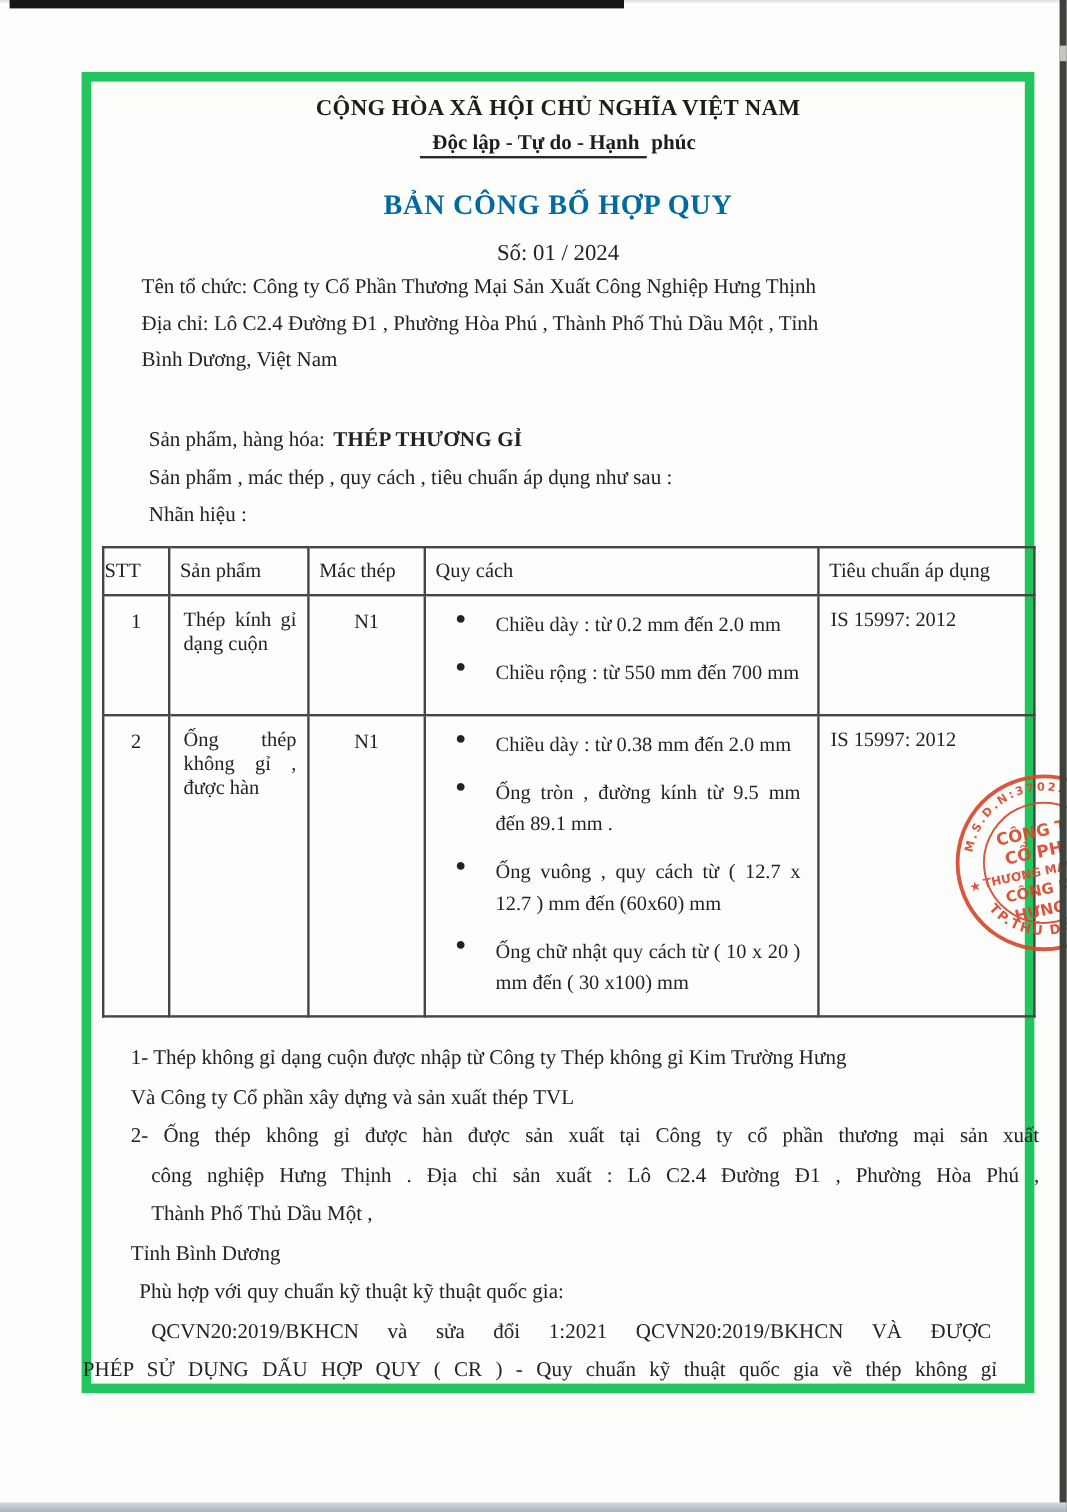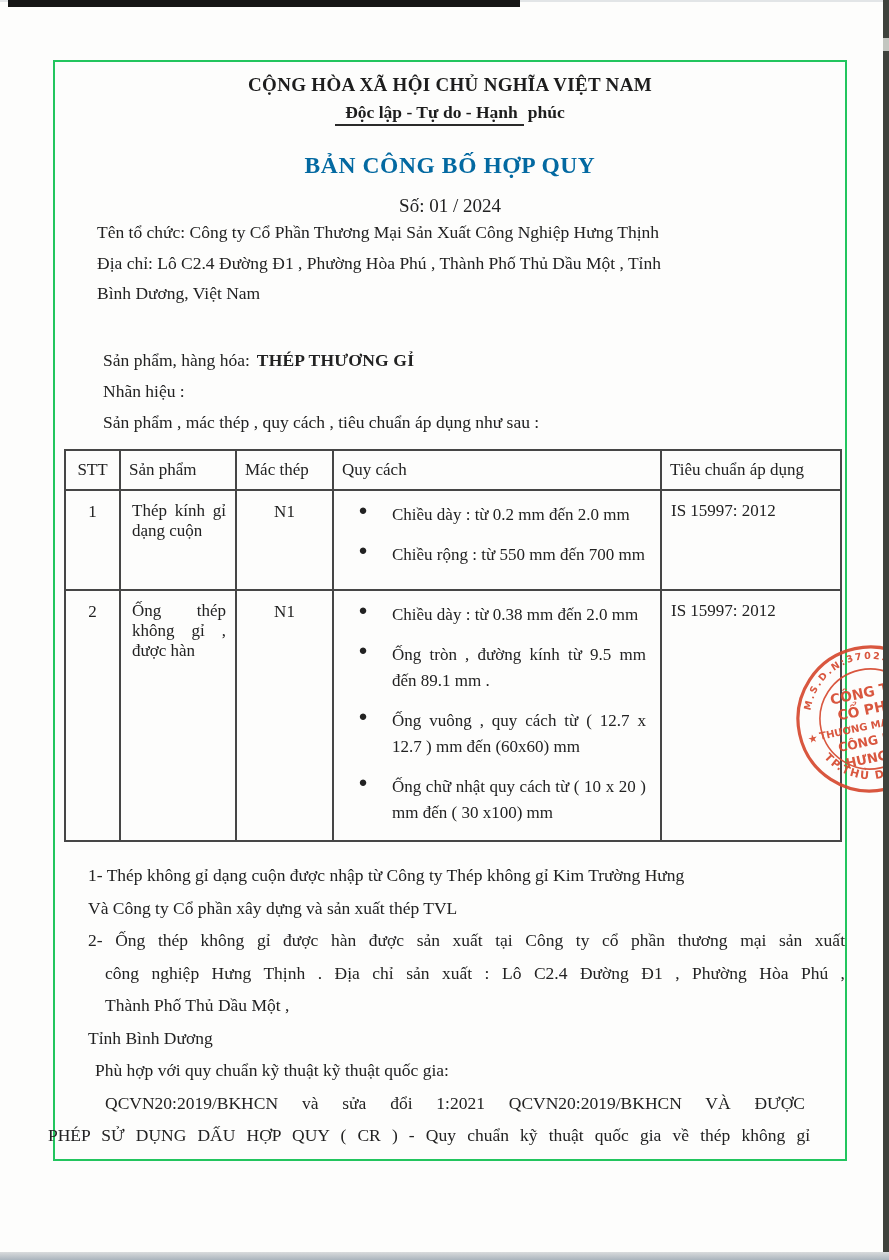--- a/index.html
+++ b/index.html
@@ -15,22 +15,22 @@
   
   .scan-topline { position:absolute; left:0; top:0; width:889px; height:2px; background:#e2e5e7; }
   .scan-top    { position:absolute; left:8px; top:0; width:512px; height:7px; background:#161616; }
   .scan-right  { position:absolute; left:883px; top:0; width:6px; height:1260px; background:#3e423c; z-index:6; }
   .scan-right-notch { position:absolute; left:883px; top:38px; width:6px; height:13px; background:#c3c6c0; z-index:7; }
   .scan-bottom { position:absolute; left:0; top:1252px; width:889px; height:8px;
                  background:linear-gradient(#d9dbdc,#aab4bd); z-index:6; }
 
   
   .frame {
-    position:absolute; left:53px; top:60px; width:794px; height:1101px;
-    border:2px solid #22c55e; background:transparent; z-index:1;
+    position:absolute; left:68px; top:60px; width:794px; height:1101px;
+    border:8px solid #22c55e; background:transparent; z-index:1;
   }
 
   .centered { position:absolute; left:0; width:100%; text-align:center; }
   .national-title { top:12px; font-size:19px; font-weight:bold; letter-spacing:.3px; color:#1d1d1d; }
   .motto { top:40px; font-size:17.5px; font-weight:bold; color:#1d1d1d; }
   .motto .u { border-bottom:2px solid #2a2a2a; padding:0 6px 2px 10px; }
   .motto .tail { padding-left:4px; }
   .doc-title { top:90px; font-size:23.5px; font-weight:bold; letter-spacing:.6px; color:#0369a1; }
   .doc-number { top:133px; font-size:19px; }
 
@@ -38,21 +38,21 @@
   .info-block2 { position:absolute; left:48px; right:26px; top:283px; font-size:17.5px; line-height:31px; }
   .product-value { font-weight:bold; margin-left:7px; letter-spacing:.2px; }
 
   
   table.doc-table {
     position:absolute; left:9px; top:387px; width:776px;
     border-collapse:collapse; table-layout:fixed; font-size:17px;
   }
   .doc-table th, .doc-table td { border:2px solid #464646; vertical-align:top; font-weight:normal; }
   .doc-table thead th { height:40px; vertical-align:middle; text-align:left; padding:0 8px; }
-  .doc-table thead th.c { text-align:center; padding:0; }
+  .doc-table thead th.c { padding:0; }
   td.c { text-align:center; padding-top:11px; }
   td.prod { padding:10px 9px 0 11px; text-align:justify; }
   td.specs { padding:11px 6px 0 0; }
   td.std { padding:10px 6px 0 9px; }
   tr.r1 { height:100px; } tr.r2 { height:237px; }
   .spec { display:flex; margin-bottom:14px; }
   .spec .bullet { flex:none; width:58px; text-align:center; font-size:15px; }
   .spec .t { flex:1; text-align:justify; padding-right:8px; line-height:26px; }
 
   
@@ -87,22 +87,22 @@
   <div class="centered doc-number">Số: 01 / 2024</div>
 
   <div class="info-block1">
     <div>Tên tổ chức: Công ty Cổ Phần Thương Mại Sản Xuất Công Nghiệp Hưng Thịnh</div>
     <div>Địa chỉ: Lô C2.4 Đường Đ1 , Phường Hòa Phú , Thành Phố Thủ Dầu Một , Tỉnh</div>
     <div>Bình Dương, Việt Nam</div>
   </div>
 
   <div class="info-block2">
     <div><span>Sản phẩm, hàng hóa:</span><span class="product-value">THÉP THƯƠNG GỈ</span></div>
+    <div>Sản phẩm , mác thép , quy cách , tiêu chuẩn áp dụng như sau :</div>
     <div>Nhãn hiệu :</div>
-    <div>Sản phẩm , mác thép , quy cách , tiêu chuẩn áp dụng như sau :</div>
   </div>
 
   <table class="doc-table">
     <colgroup>
       <col style="width:55px">
         <col style="width:116px">
         <col style="width:97px">
         <col style="width:328px">
         <col style="width:180px">
     </colgroup>

